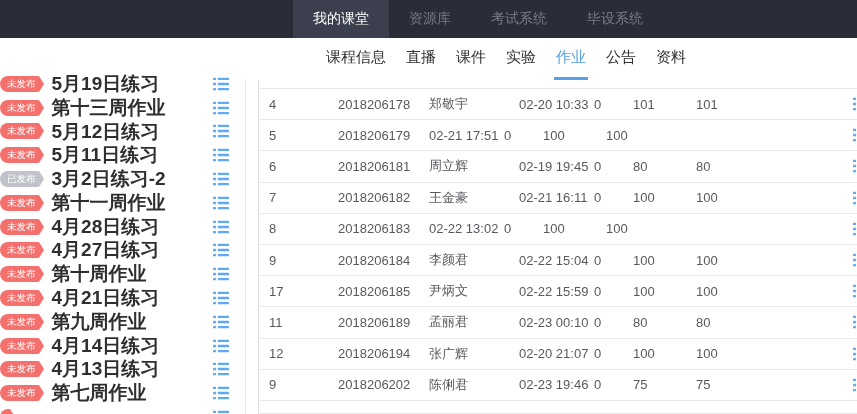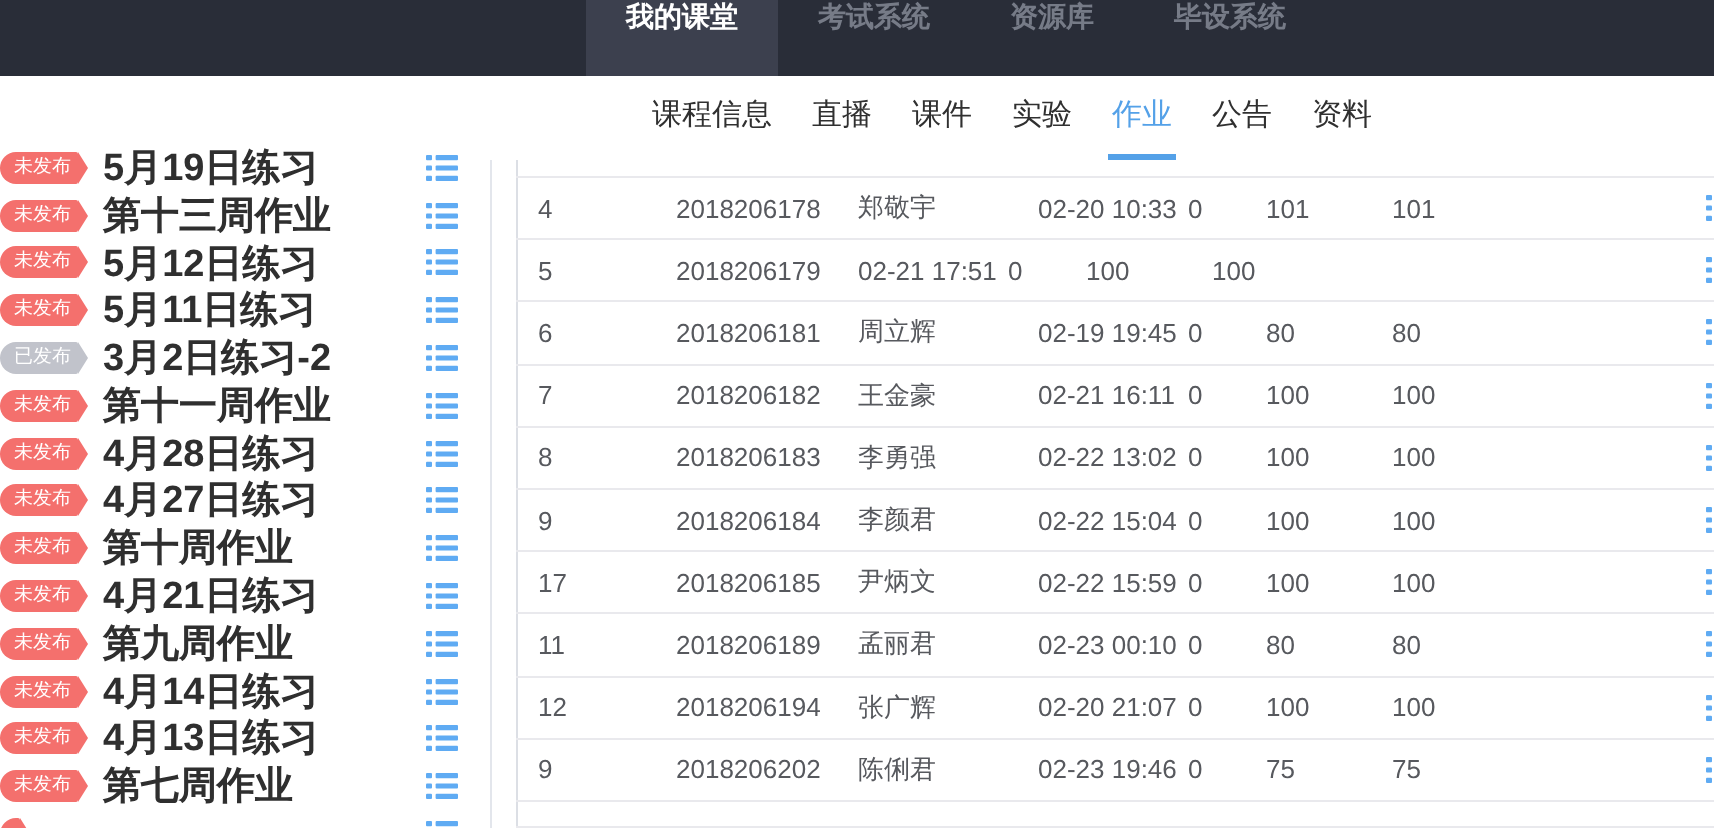--- a/index.html
+++ b/index.html
@@ -10,22 +10,22 @@
   }
   .app{position:absolute;inset:0;}
 
   
   .topnav{
     position:absolute;top:0;left:0;width:100%;height:38px;
     background:#292d38;display:flex;align-items:stretch;
     padding-left:293px;box-sizing:border-box;
   }
   .topnav-item{
-    display:flex;padding:0 20px;
-    font-size:14px;color:#767b87;cursor:pointer;white-space:nowrap;font-weight:bold;
+    display:flex;align-items:center;padding:0 20px;
+    font-size:14px;color:#767b87;cursor:pointer;white-space:nowrap;
   }
   .topnav-item[data-active="true"]{background:#3c404e;color:#ffffff;}
 
   
   .tabbar{
     position:absolute;top:38px;left:0;width:100%;height:50px;
     background:#ffffff;display:flex;align-items:flex-start;
     padding-left:324px;box-sizing:border-box;gap:16px;
   }
   .tab{
@@ -88,25 +88,25 @@
 
 <div class="app">
 
   <header class="topnav">
 
       <div class="topnav-item" data-active="true">
         <span>我的课堂</span>
       </div>
 
       <div class="topnav-item" data-active="false">
+        <span>资源库</span>
+      </div>
+
+      <div class="topnav-item" data-active="false">
         <span>考试系统</span>
-      </div>
-
-      <div class="topnav-item" data-active="false">
-        <span>资源库</span>
       </div>
 
       <div class="topnav-item" data-active="false">
         <span>毕设系统</span>
       </div>
 
   </header>
 
   <nav class="tabbar">
 
@@ -487,21 +487,20 @@
               <rect x="0" y="10.4" width="3" height="2.6" rx="0.5"></rect>
               <rect x="4.8" y="10.4" width="11.2" height="2.6" rx="0.5"></rect>
             </g>
           </svg>
         </span>
       </div>
 
       <div class="trow">
         <span class="c c1">8</span>
         <span class="c c2">2018206183</span>
-        <span class="c c3">李勇强</span>
         <span class="c c4">02-22 13:02</span>
         <span class="c c5">0</span>
         <span class="c c6">100</span>
         <span class="c c7">100</span>
         <span class="row-icon">
           <svg width="16" height="13" viewBox="0 0 16 13" xmlns="http://www.w3.org/2000/svg">
             <g fill="#5fabf3">
               <rect x="0" y="0" width="3" height="2.6" rx="0.5"></rect>
               <rect x="4.8" y="0" width="11.2" height="2.6" rx="0.5"></rect>
               <rect x="0" y="5.2" width="3" height="2.6" rx="0.5"></rect>

